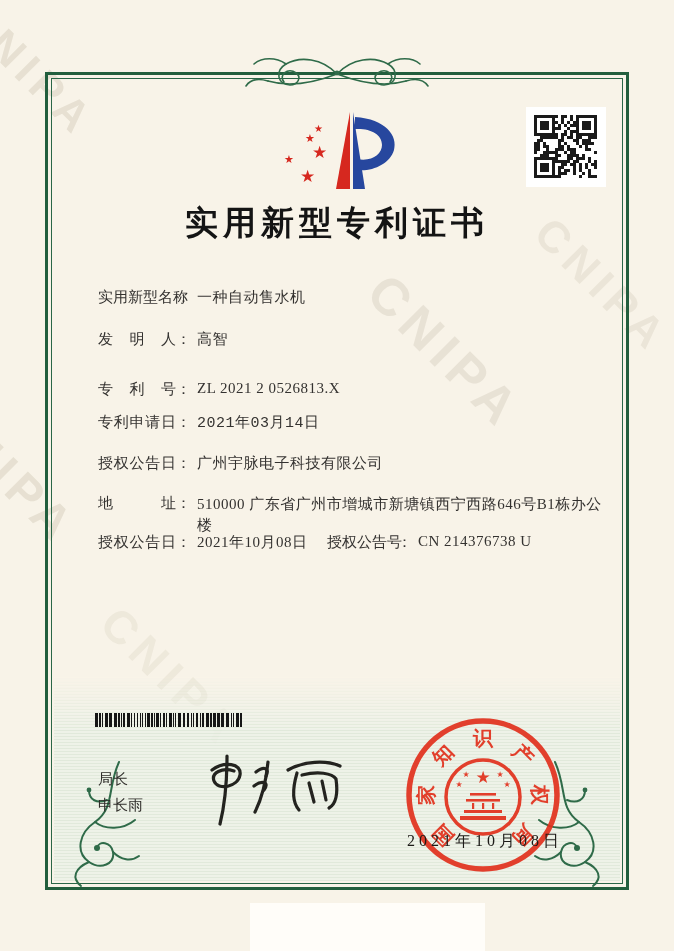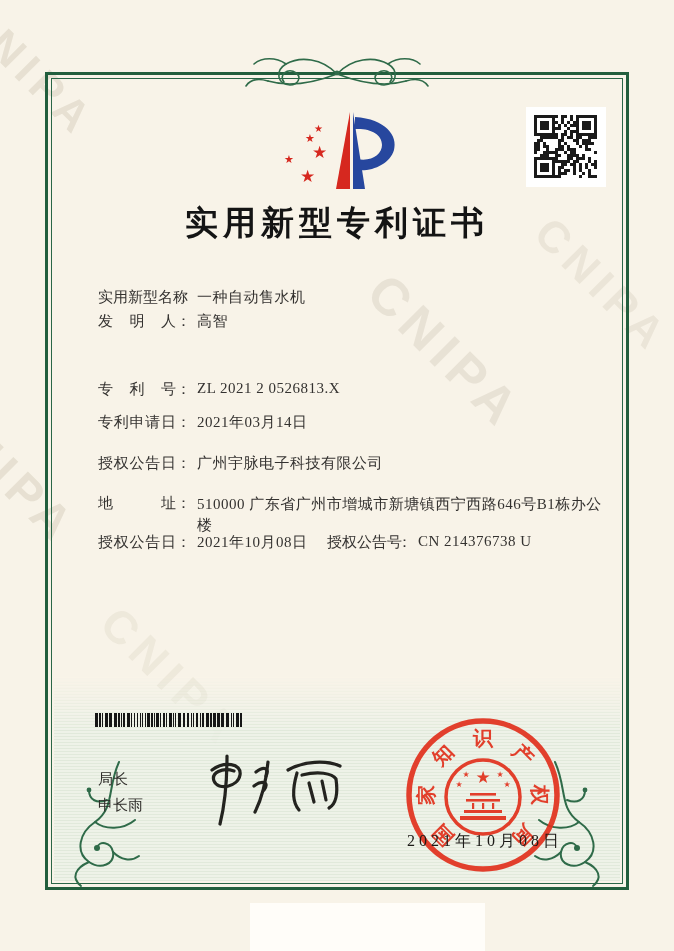--- a/index.html
+++ b/index.html
@@ -309,27 +309,27 @@
         </g>
     </svg>
   </div>
 
   <div class="title">实用新型专利证书</div>
 
   <div class="fields">
     <div class="frow" style="top:0;">
       <span class="flabel">实用新型名称</span><span class="fcolon">：</span><span class="fvalue">一种自动售水机</span>
     </div>
-    <div class="frow" style="top:24px;">
+    <div class="frow" style="top:42px;">
       <span class="flabel">发明人</span><span class="fcolon">：</span><span class="fvalue">高智</span>
     </div>
     <div class="frow" style="top:92px;">
       <span class="flabel">专利号</span><span class="fcolon">：</span><span class="fvalue">ZL 2021 2 0526813.X</span>
     </div>
-    <div class="frow" style="top:125px;">
+    <div class="frow" style="top:125px;font-family:Liberation Mono, monospace;">
       <span class="flabel">专利申请日</span><span class="fcolon">：</span><span class="fvalue">2021年03月14日</span>
     </div>
     <div class="frow" style="top:166px;">
       <span class="flabel">授权公告日</span><span class="fcolon">：</span><span class="fvalue">广州宇脉电子科技有限公司</span>
     </div>
     <div class="frow" style="top:206px;">
       <span class="flabel">地址</span><span class="fcolon">：</span><span class="fvalue wrap">510000 广东省广州市增城市新塘镇西宁西路646号B1栋办公楼</span>
     </div>
     <div class="frow" style="top:245px;font-family:Liberation Serif, serif;">
       <span class="flabel">授权公告日</span><span class="fcolon">：</span><span class="fvalue">2021年10月08日</span>

